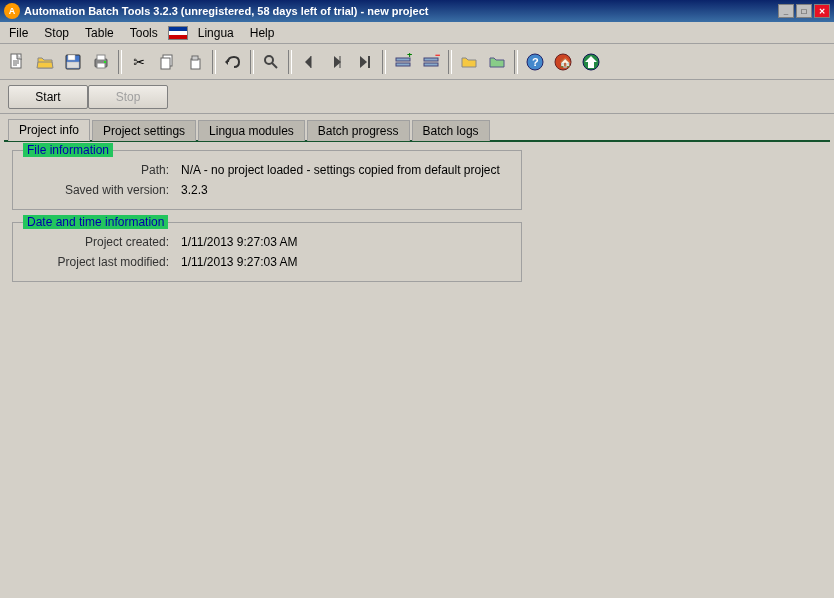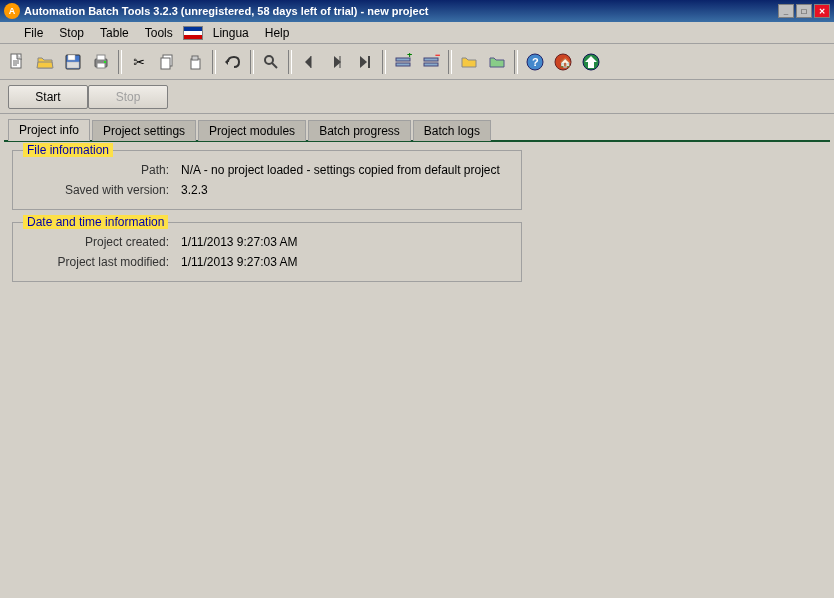--- a/index.html
+++ b/index.html
@@ -57,21 +57,21 @@
       color: black;
     }
     .title-btn.close { background: #e81123; color: white; }
 
     
     .menu-bar {
       background: #d4d0c8;
       height: 22px;
       display: flex;
       align-items: center;
-      padding: 0 16px;
+      padding: 0 1px;
       border-bottom: 1px solid #a0a0a0;
     }
     .menu-item {
       padding: 2px 8px;
       cursor: pointer;
       font-size: 12px;
     }
     .menu-flag {
       width: 20px;
       height: 14px;
@@ -179,21 +179,21 @@
       margin-bottom: 12px;
       padding: 12px 16px;
       position: relative;
       background: #d4d0c8;
       max-width: 510px;
     }
     .group-box-title {
       position: absolute;
       top: -8px;
       left: 10px;
-      background: #fde047;
+      background: #22c55e;
       padding: 0 4px;
       color: #0000aa;
       font-size: 12px;
     }
     .info-row {
       display: flex;
       align-items: baseline;
       margin-bottom: 6px;
     }
     .info-row:last-child { margin-bottom: 0; }
@@ -359,21 +359,21 @@
 <div class="action-bar">
   <button class="action-btn">Start</button>
   <button class="action-btn disabled">Stop</button>
 </div>
 
 <div class="main-content">
 
   <div class="tab-bar">
     <div class="tab active">Project info</div>
     <div class="tab">Project settings</div>
-    <div class="tab">Project modules</div>
+    <div class="tab">Lingua modules</div>
     <div class="tab">Batch progress</div>
     <div class="tab">Batch logs</div>
   </div>
 
   <div class="tab-content">
 
     <div class="group-box">
       <span class="group-box-title">File information</span>
       <div class="info-row">
         <span class="info-label">Path:</span>

